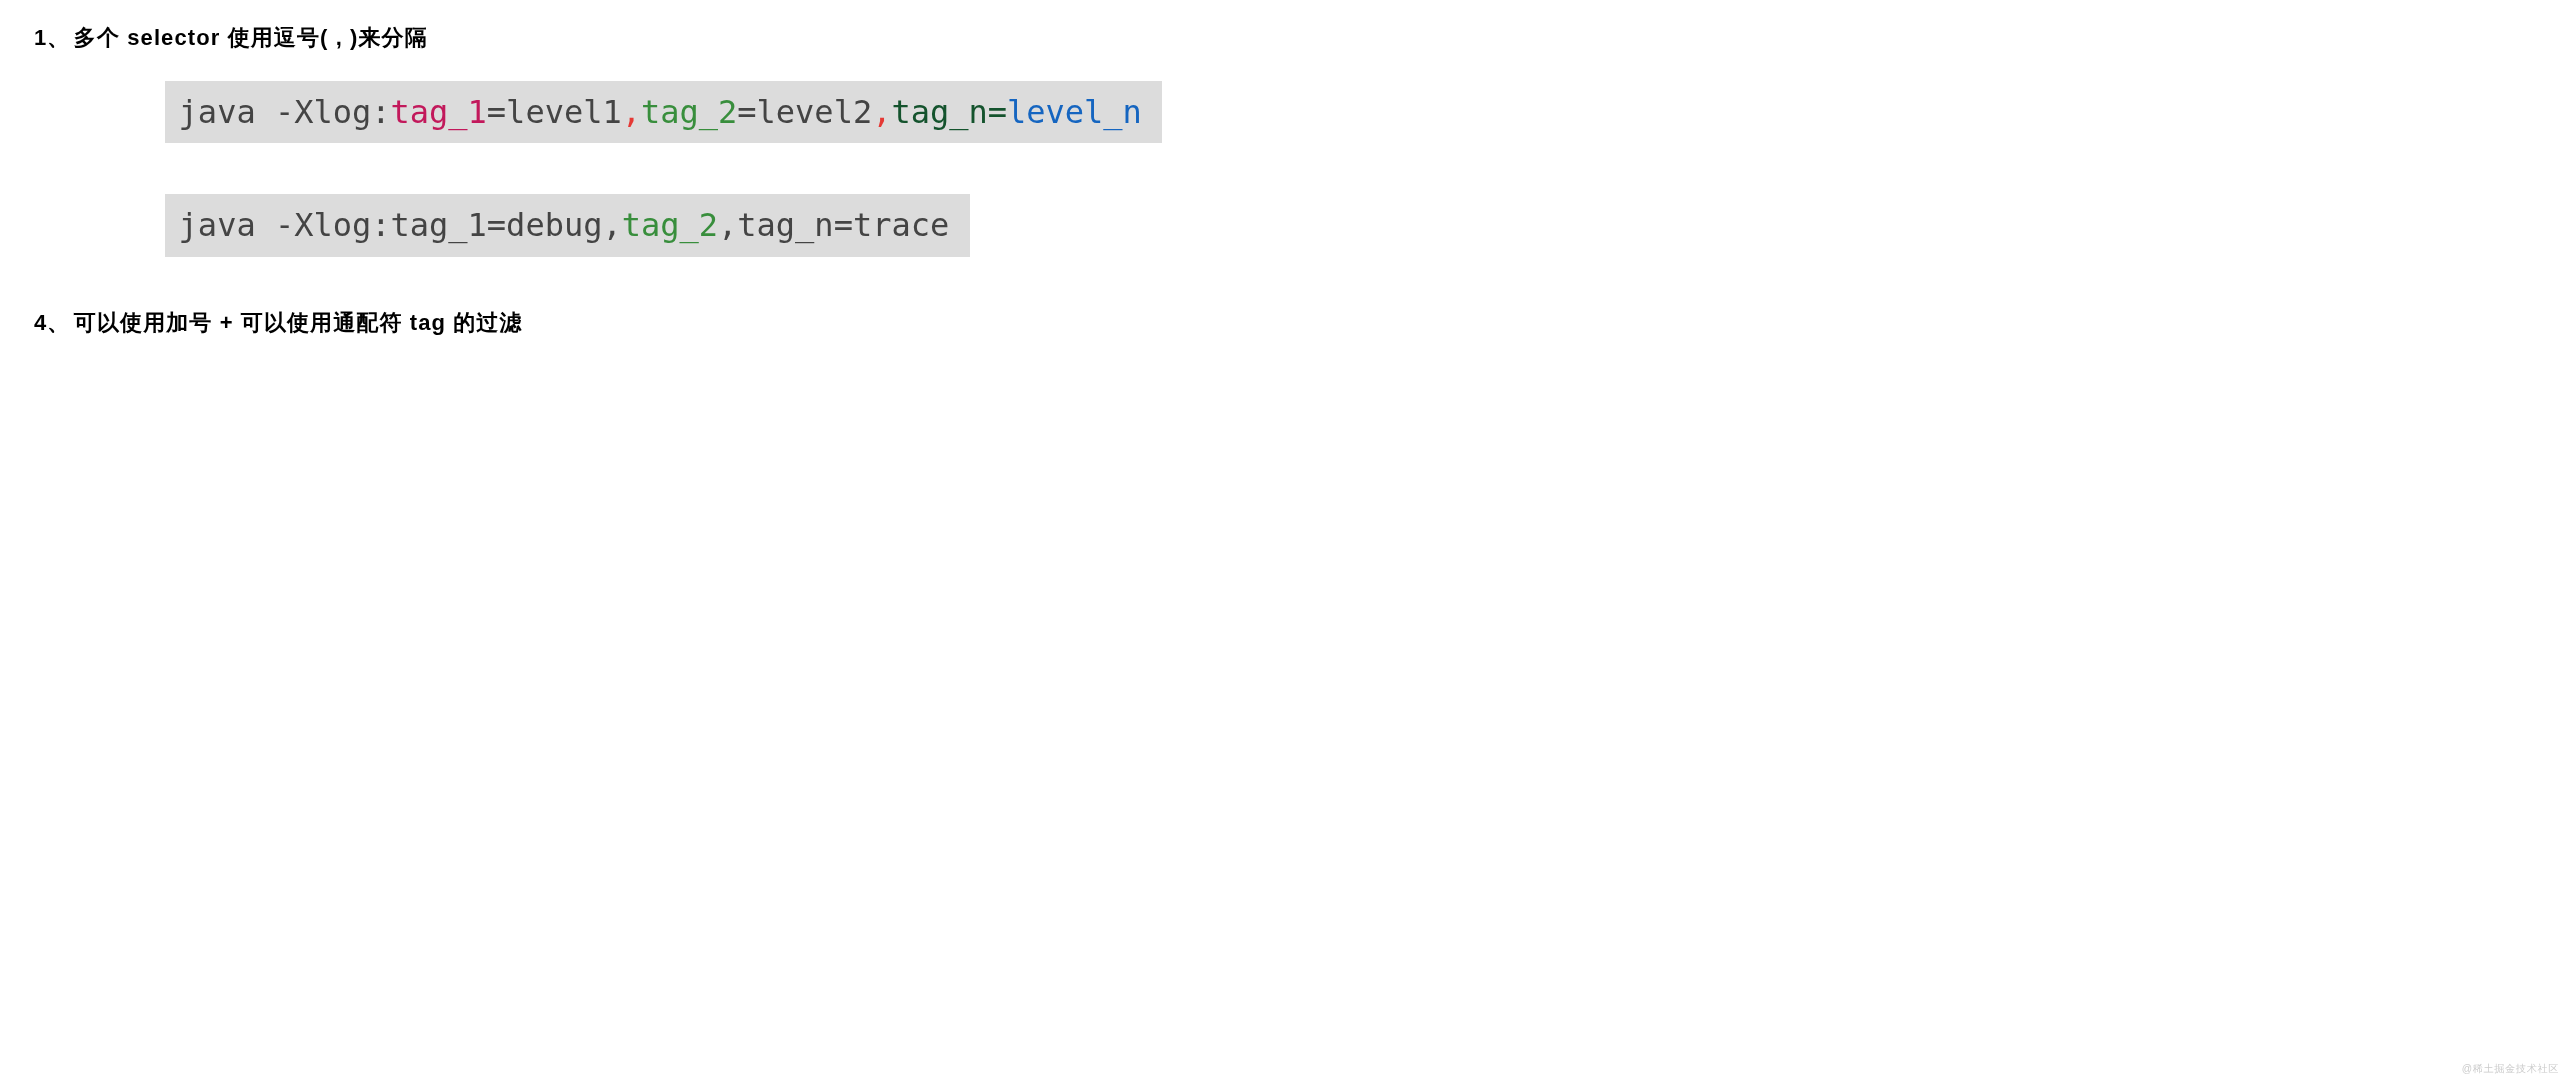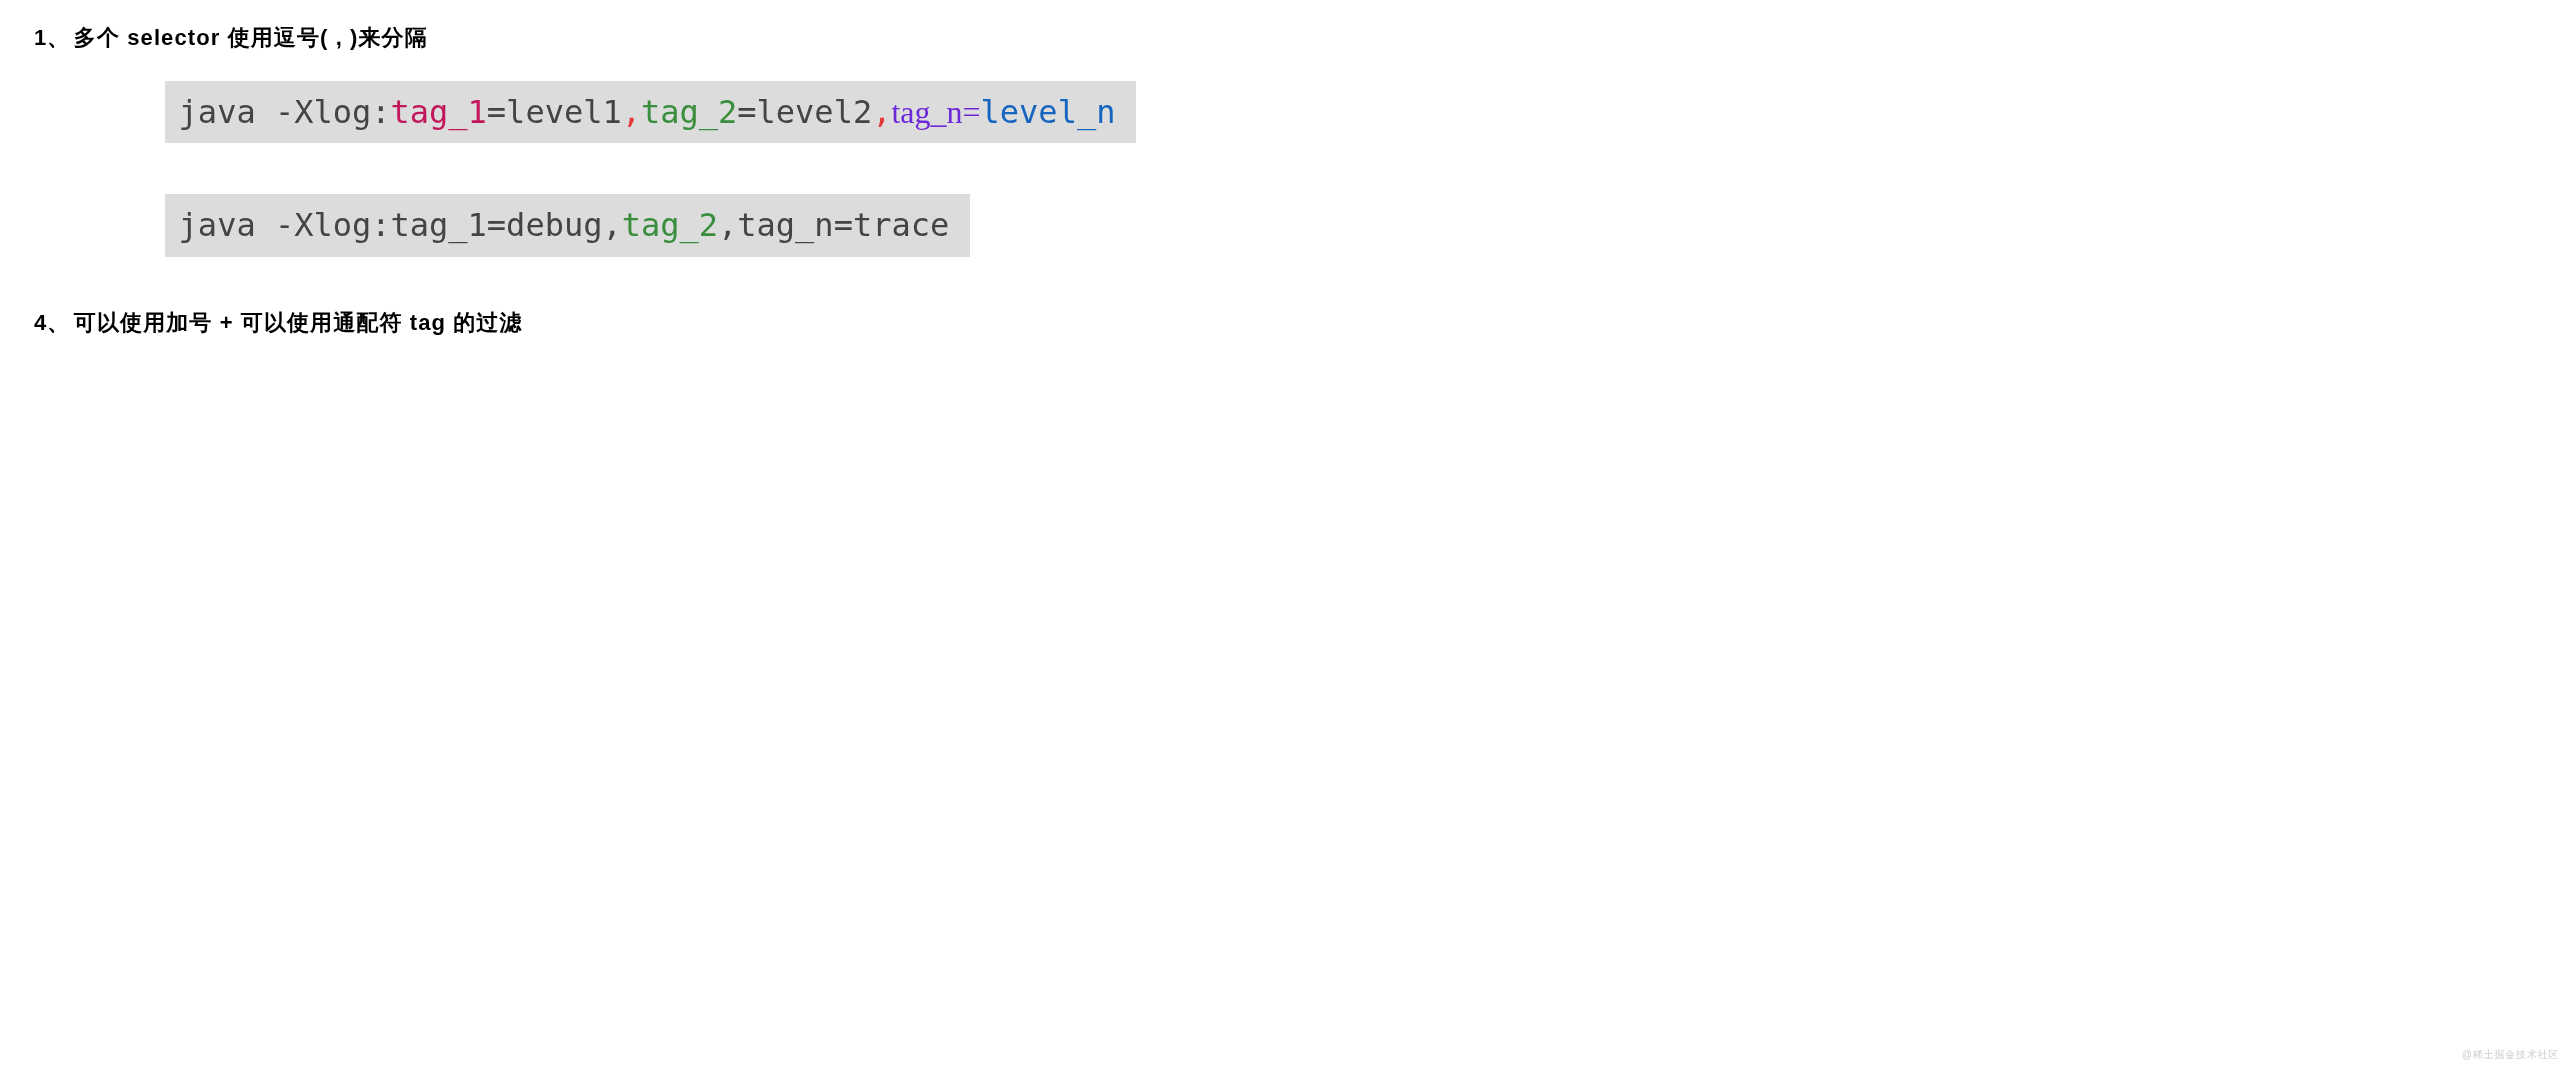--- a/index.html
+++ b/index.html
@@ -33,27 +33,27 @@
     font-family: "DejaVu Sans Mono", "Consolas", "Menlo", monospace;
     font-size: 32px;
     color: #444444;
     letter-spacing: 0px;
     line-height: 1.1;
     white-space: pre;
   }
   .c-red    { color: #c2185b; }
   .c-redor  { color: #e53935; }
   .c-green  { color: #388e3c; text-align: right; }
-  .c-blue   { color: #6d28d9; font-family: Liberation Serif, serif; }
+  .c-blue   { color: #14532d; }
   .c-blue2  { color: #1565c0; }
   .c-default{ color: #444444; }
   .watermark {
     position: fixed;
     right: 17px;
-    bottom: 24px;
+    bottom: 10px;
     font-size: 10.2px;
     color: #cccccc;
     letter-spacing: 0.6px;
   }
 </style>
 </head>
 <body>
 
 <div id="container">
     <div class="item"><div class="heading"><span class="num">1、</span><span>多个 selector 使用逗号( , )来分隔</span></div><div class="code-box"><span class="c-default">java -Xlog:</span><span class="c-red">tag_1</span><span class="c-default">=level1</span><span class="c-redor">,</span><span class="c-green">tag_2</span><span class="c-default">=level2</span><span class="c-redor">,</span><span class="c-blue">tag_n</span><span class="c-blue">=</span><span class="c-blue2">level_n</span></div></div>

